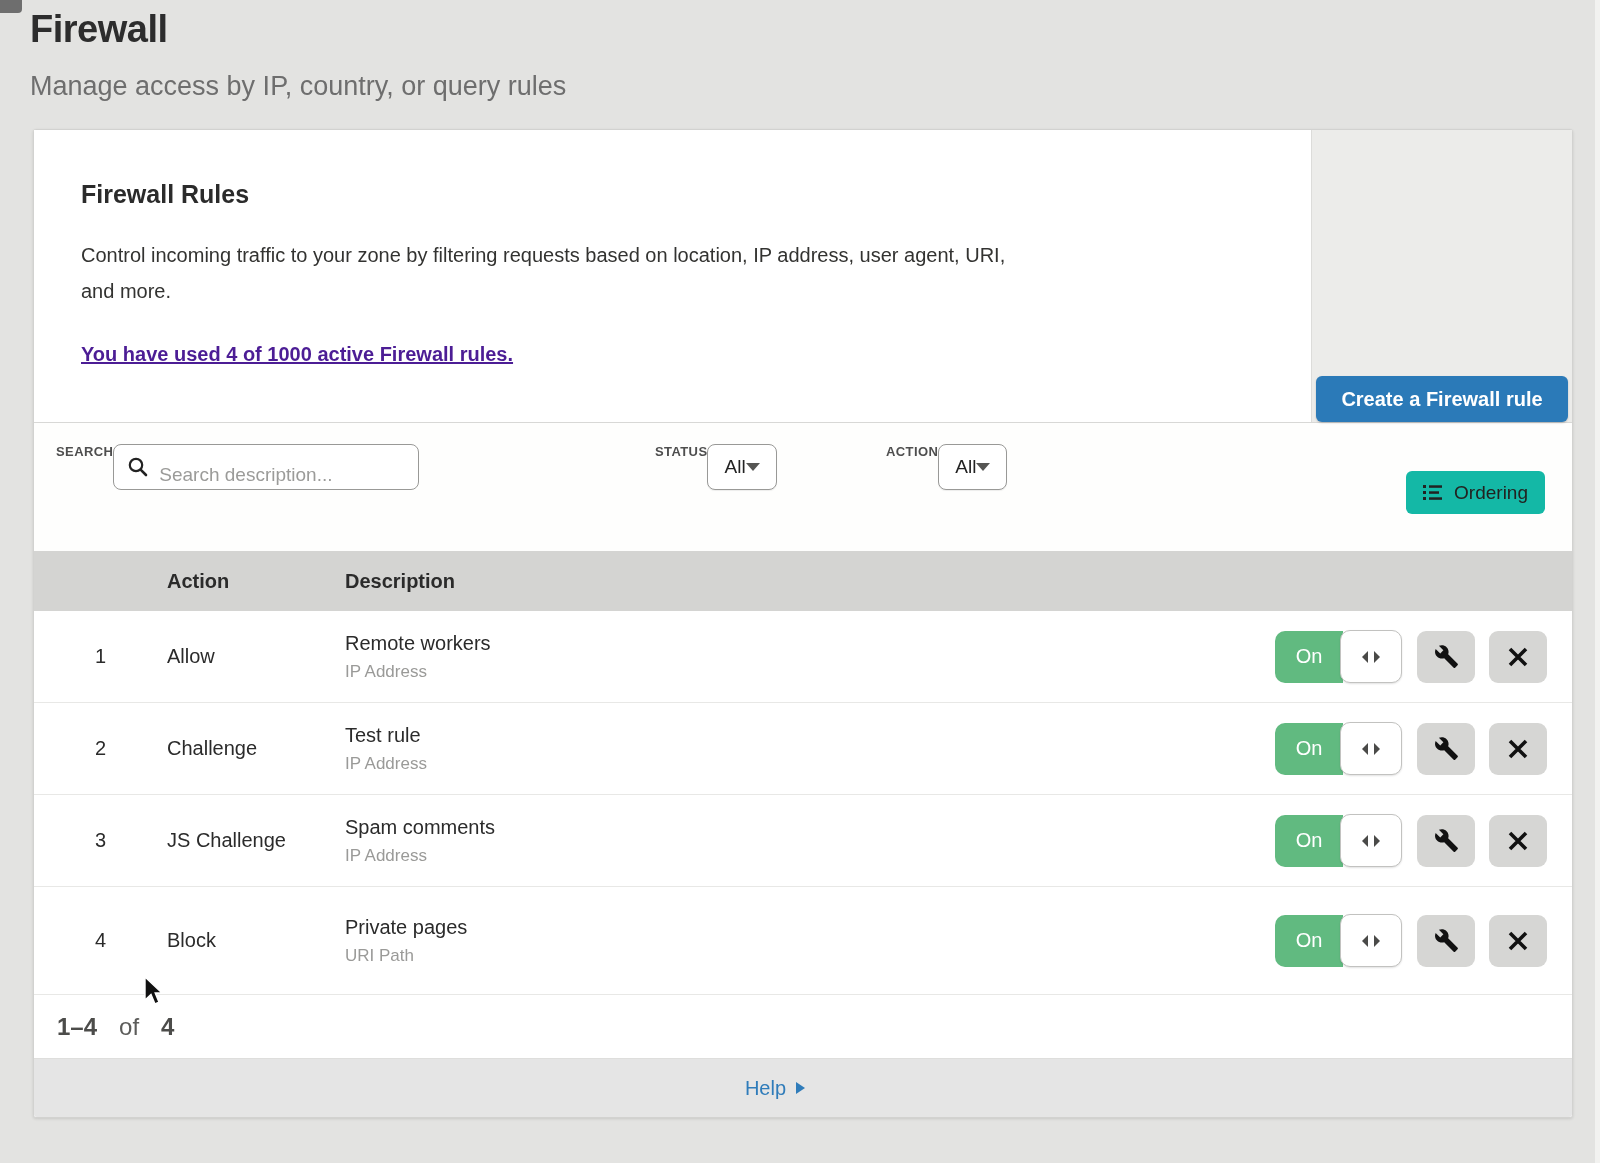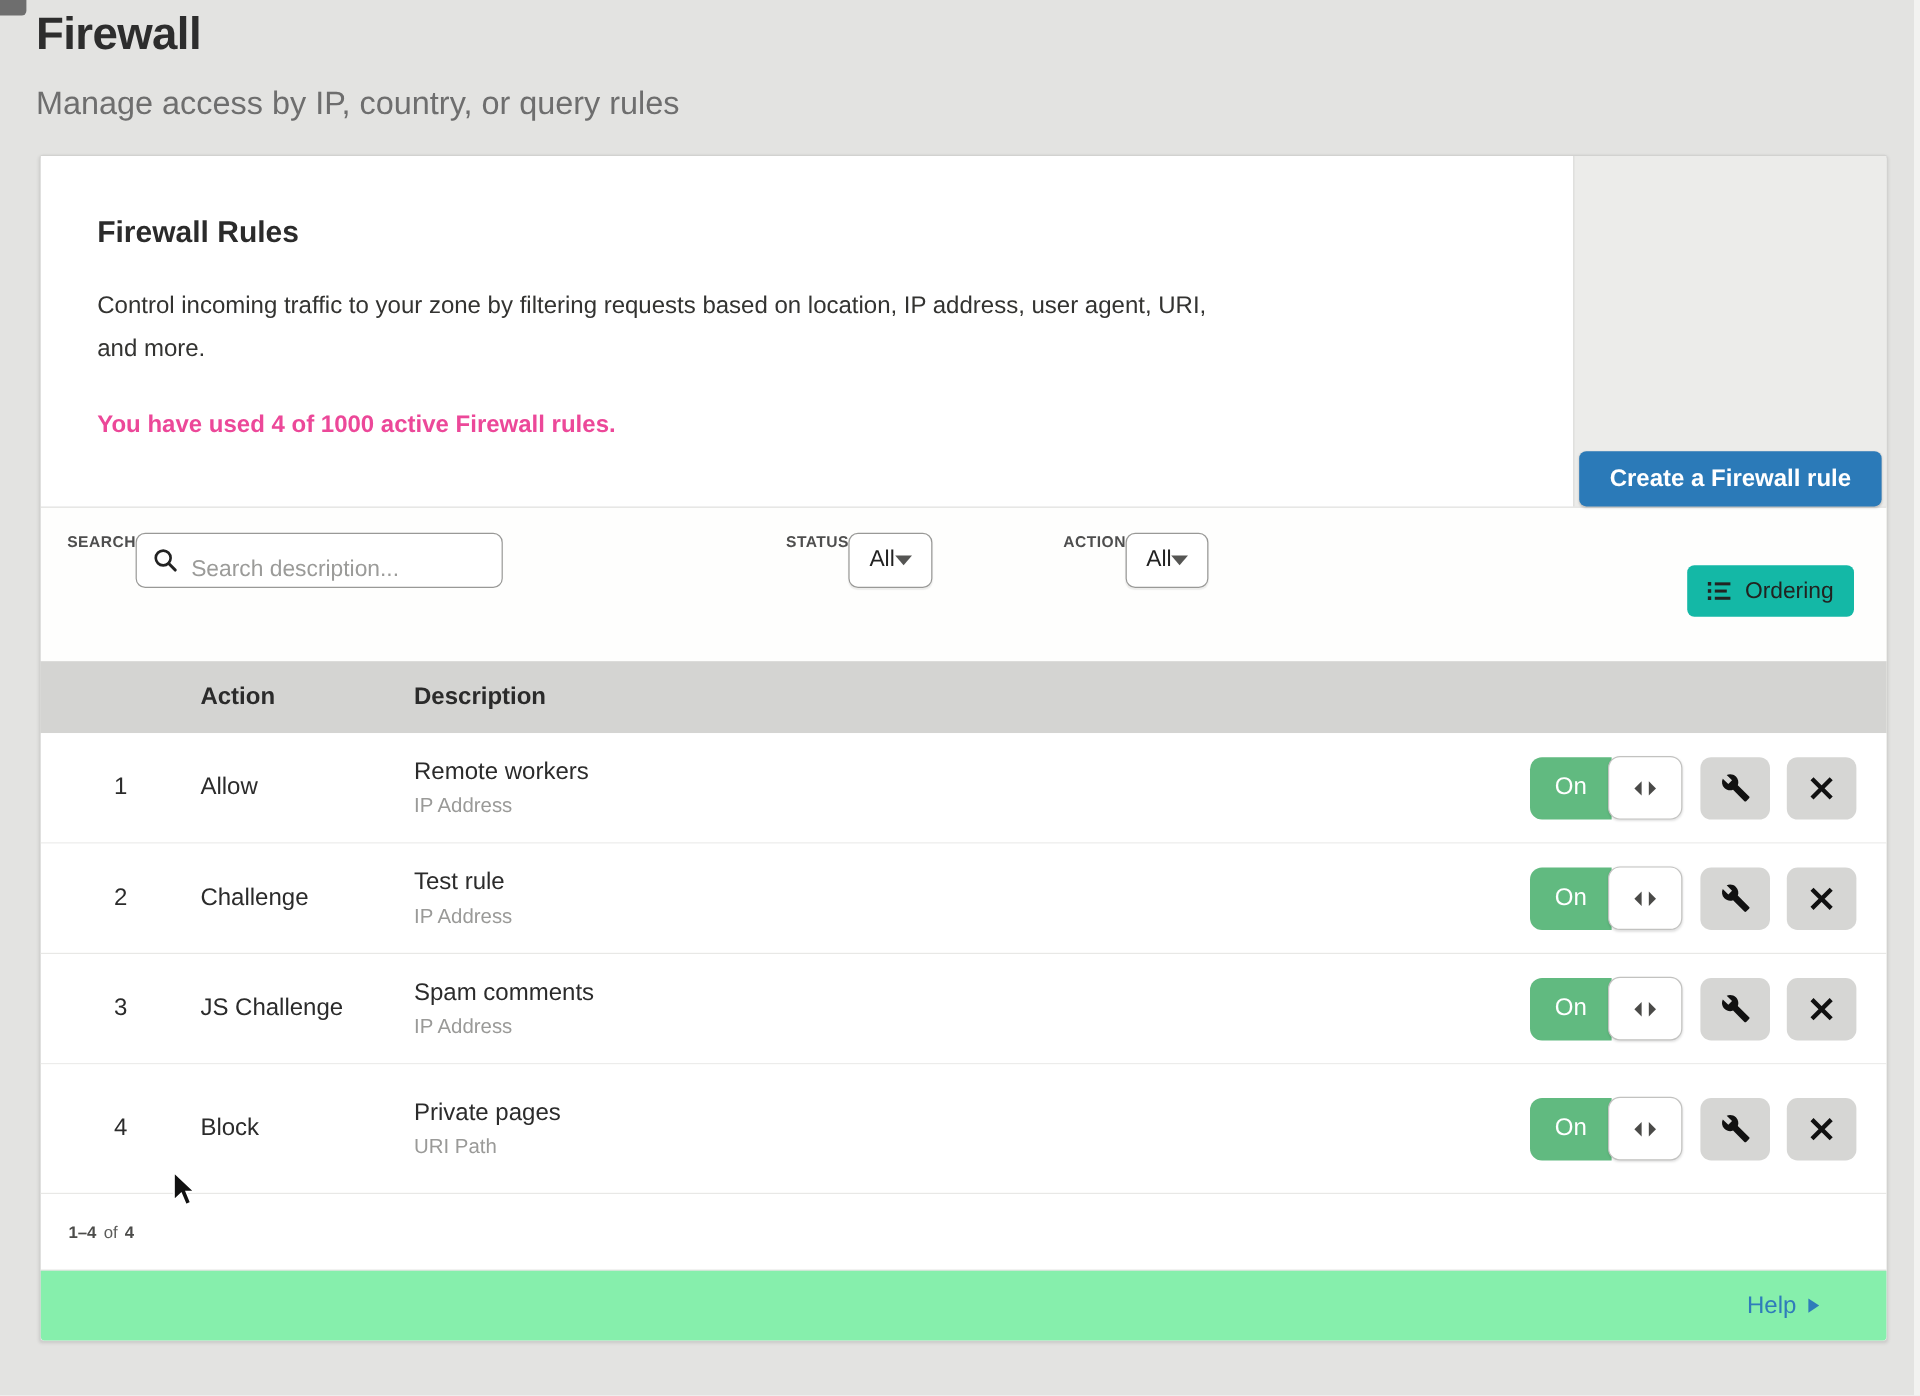--- a/index.html
+++ b/index.html
@@ -29,21 +29,21 @@
     margin: 27px 27px 0 33px;
     background: #ffffff;
     border: 1px solid #d2d2d0;
     border-radius: 3px;
     box-shadow: 0 1px 3px rgba(0,0,0,0.12);
   }
   .card-top { display: flex; min-height: 292px; }
   .rules-info { width: 1277px; padding: 50px 60px 0 47px; background: #fff; }
   .rules-title { font-size: 25px; font-weight: 700; color: #2b2b2b; margin-bottom: 28px; }
   .rules-desc { font-size: 20px; color: #333331; line-height: 36px; max-width: 950px; margin-bottom: 34px; }
-  .rules-usage { font-size: 20px; font-weight: 700; color: #ec4899; }
+  .rules-usage { font-size: 20px; font-weight: 700; color: #4c1d95; text-decoration: underline; }
   .rules-side {
     flex: 1; background: #ececea; border-left: 1px solid #dcdcda;
     display: flex; align-items: flex-end; justify-content: center;
   }
   .create-btn {
     background: #2b7ab8; color: #ffffff; border: none; cursor: pointer;
     font-family: "Liberation Sans", sans-serif;
     font-size: 20px; font-weight: 600;
     height: 46px; padding: 0 25px; border-radius: 6px;
     box-shadow: 0 1px 2px rgba(0,0,0,0.2);
@@ -125,28 +125,28 @@
   .icon-btn {
     width: 58px; height: 52px; background: #d6d6d4;
     border: none; border-radius: 9px; cursor: pointer;
     display: flex; align-items: center; justify-content: center;
   }
   .wrench-btn { margin-left: 15px; }
   .close-btn { margin-left: 14px; }
 
   
   .pagination-bar {
-    height: 64px; display: flex; align-items: center; gap: 6px;
+    height: 64px; display: flex; align-items: center; gap: 22px;
     padding-left: 23px; border-bottom: 1px solid #dededc;
-    font-size: 14px; color: #5c5c5a; background: #fff;
+    font-size: 24px; color: #5c5c5a; background: #fff;
   }
   .pag-bold { font-weight: 700; color: #4c4c4a; }
   .help-bar {
-    height: 58px; display: flex; align-items: center; justify-content: flex-end;
-    padding-right: 55px; background: #86efac; border-radius: 0 0 3px 3px;
+    height: 58px; display: flex; align-items: center; justify-content: center;
+    padding-right: 55px; background: #e5e5e5; border-radius: 0 0 3px 3px;
   }
   .help-link {
     color: #2f7cba; font-size: 20px; text-decoration: none;
     display: flex; align-items: center; gap: 9px; cursor: pointer;
   }
   .mouse-cursor { position: absolute; left: 143px; top: 976px; z-index: 50; }
 </style>
 </head>
 <body>
 

